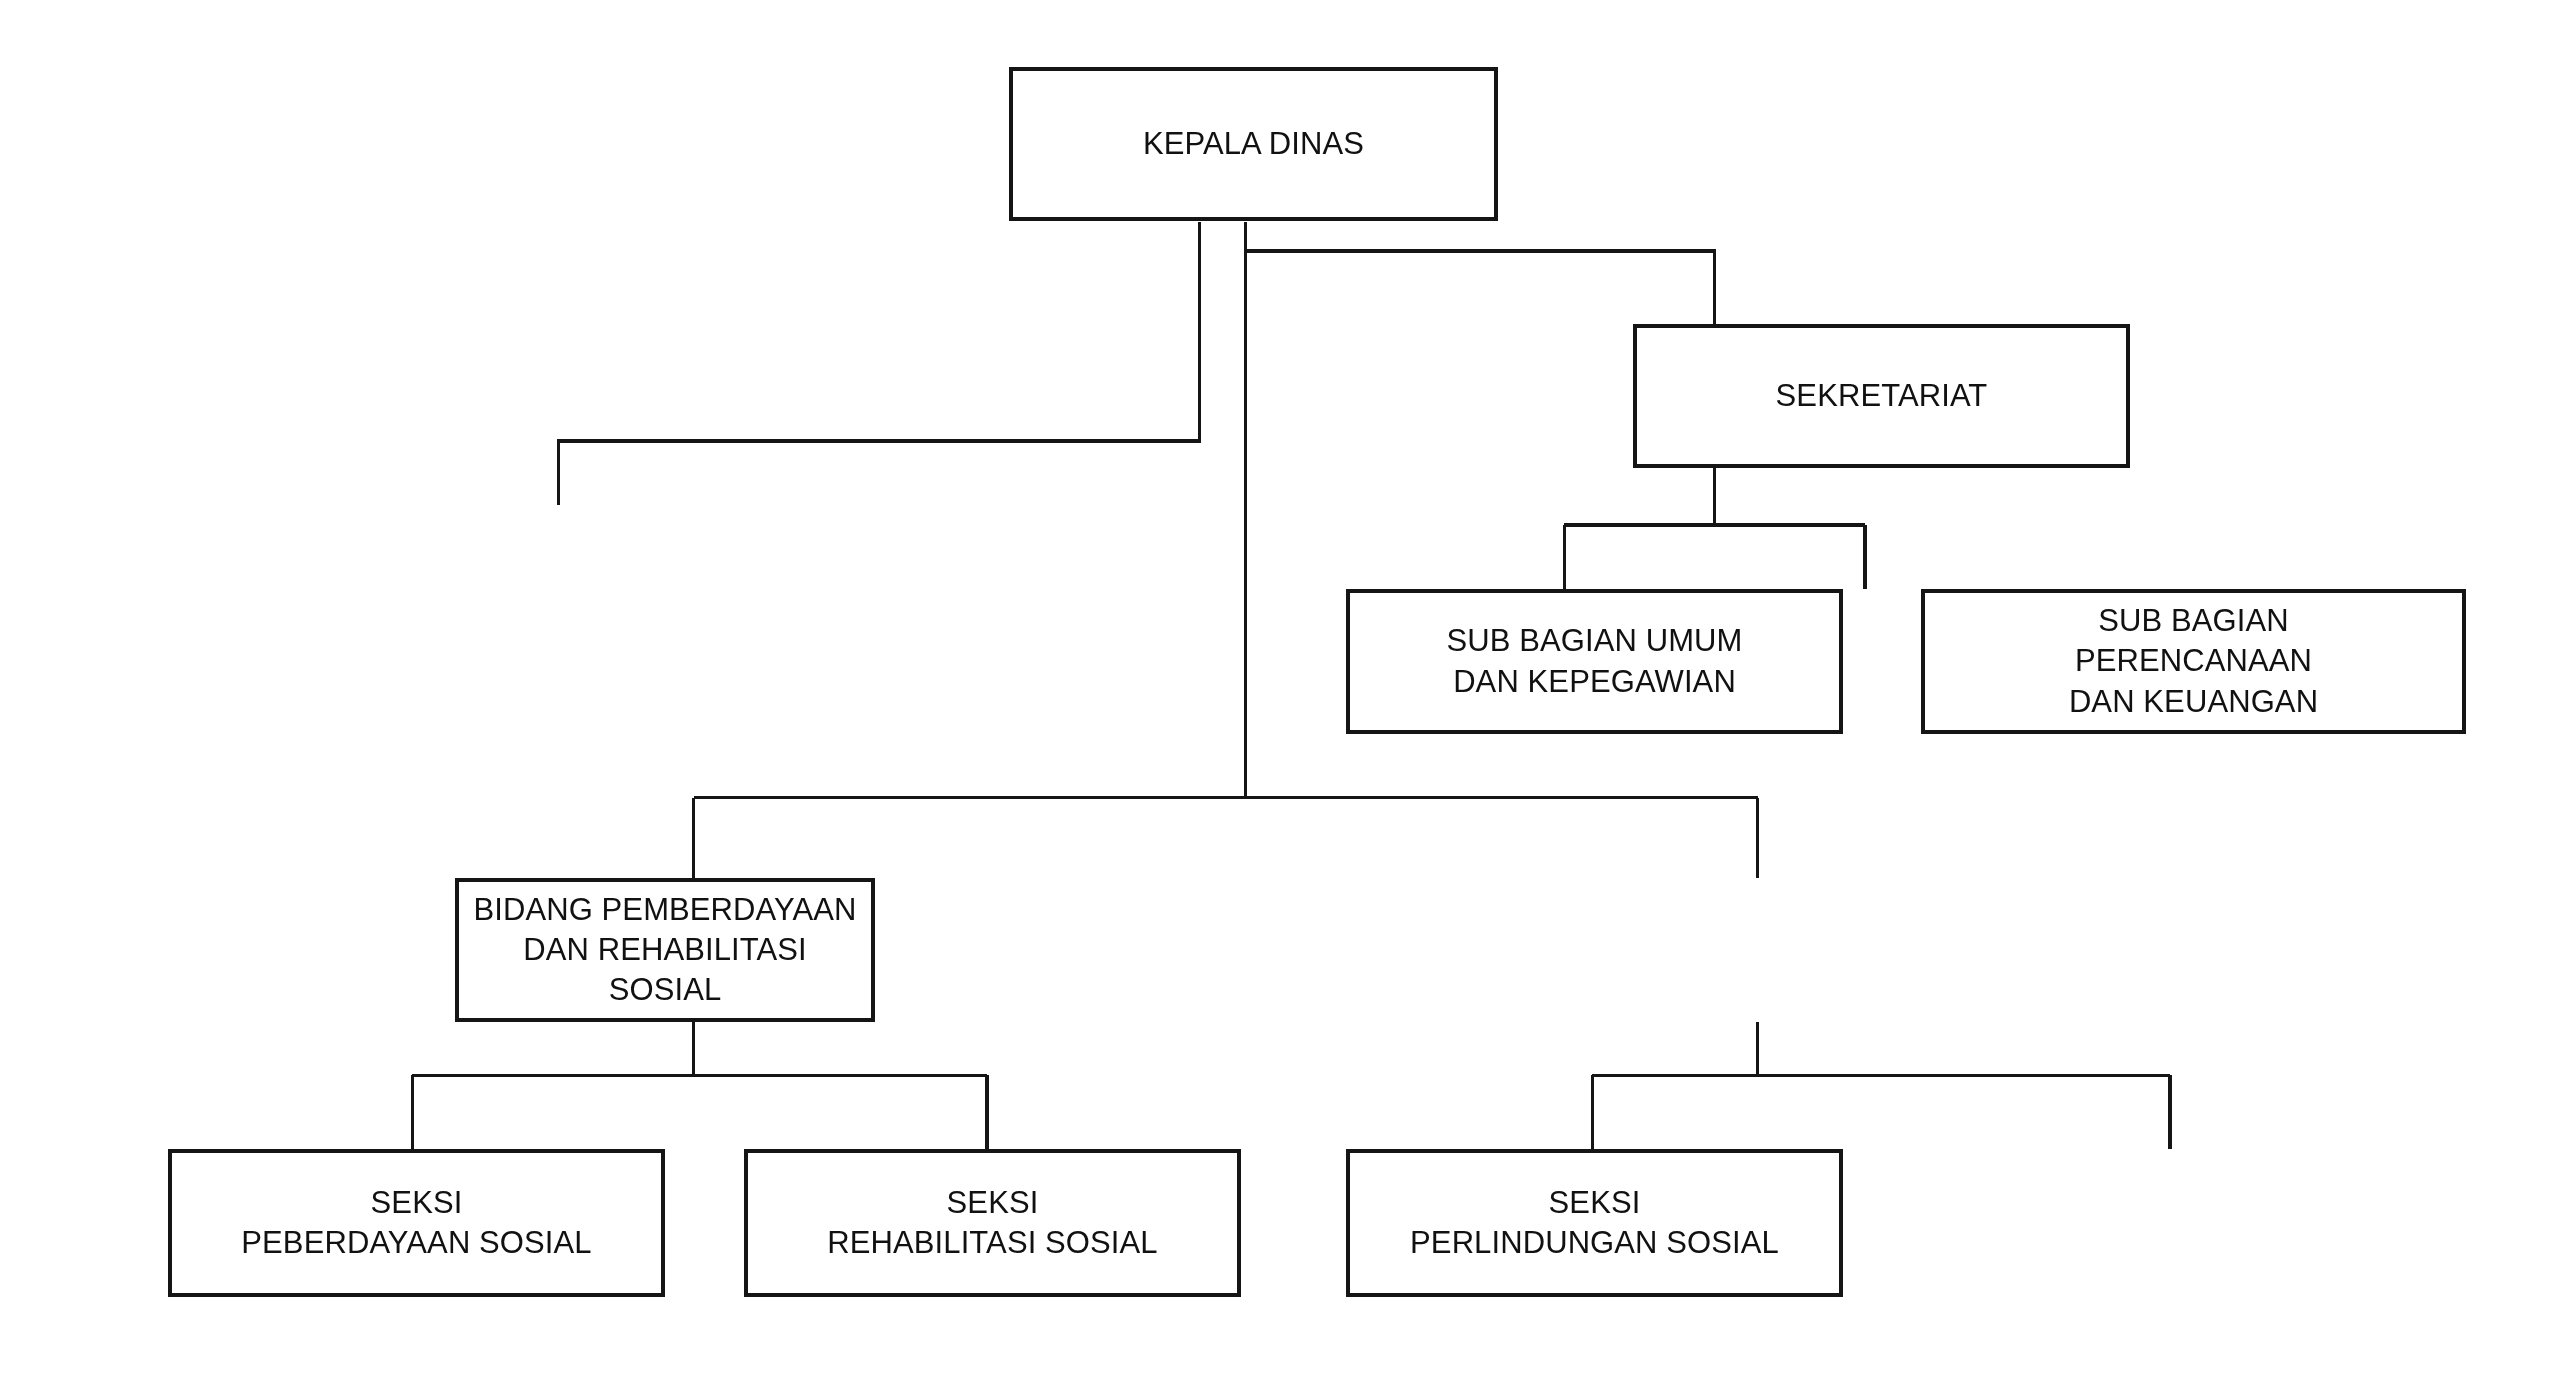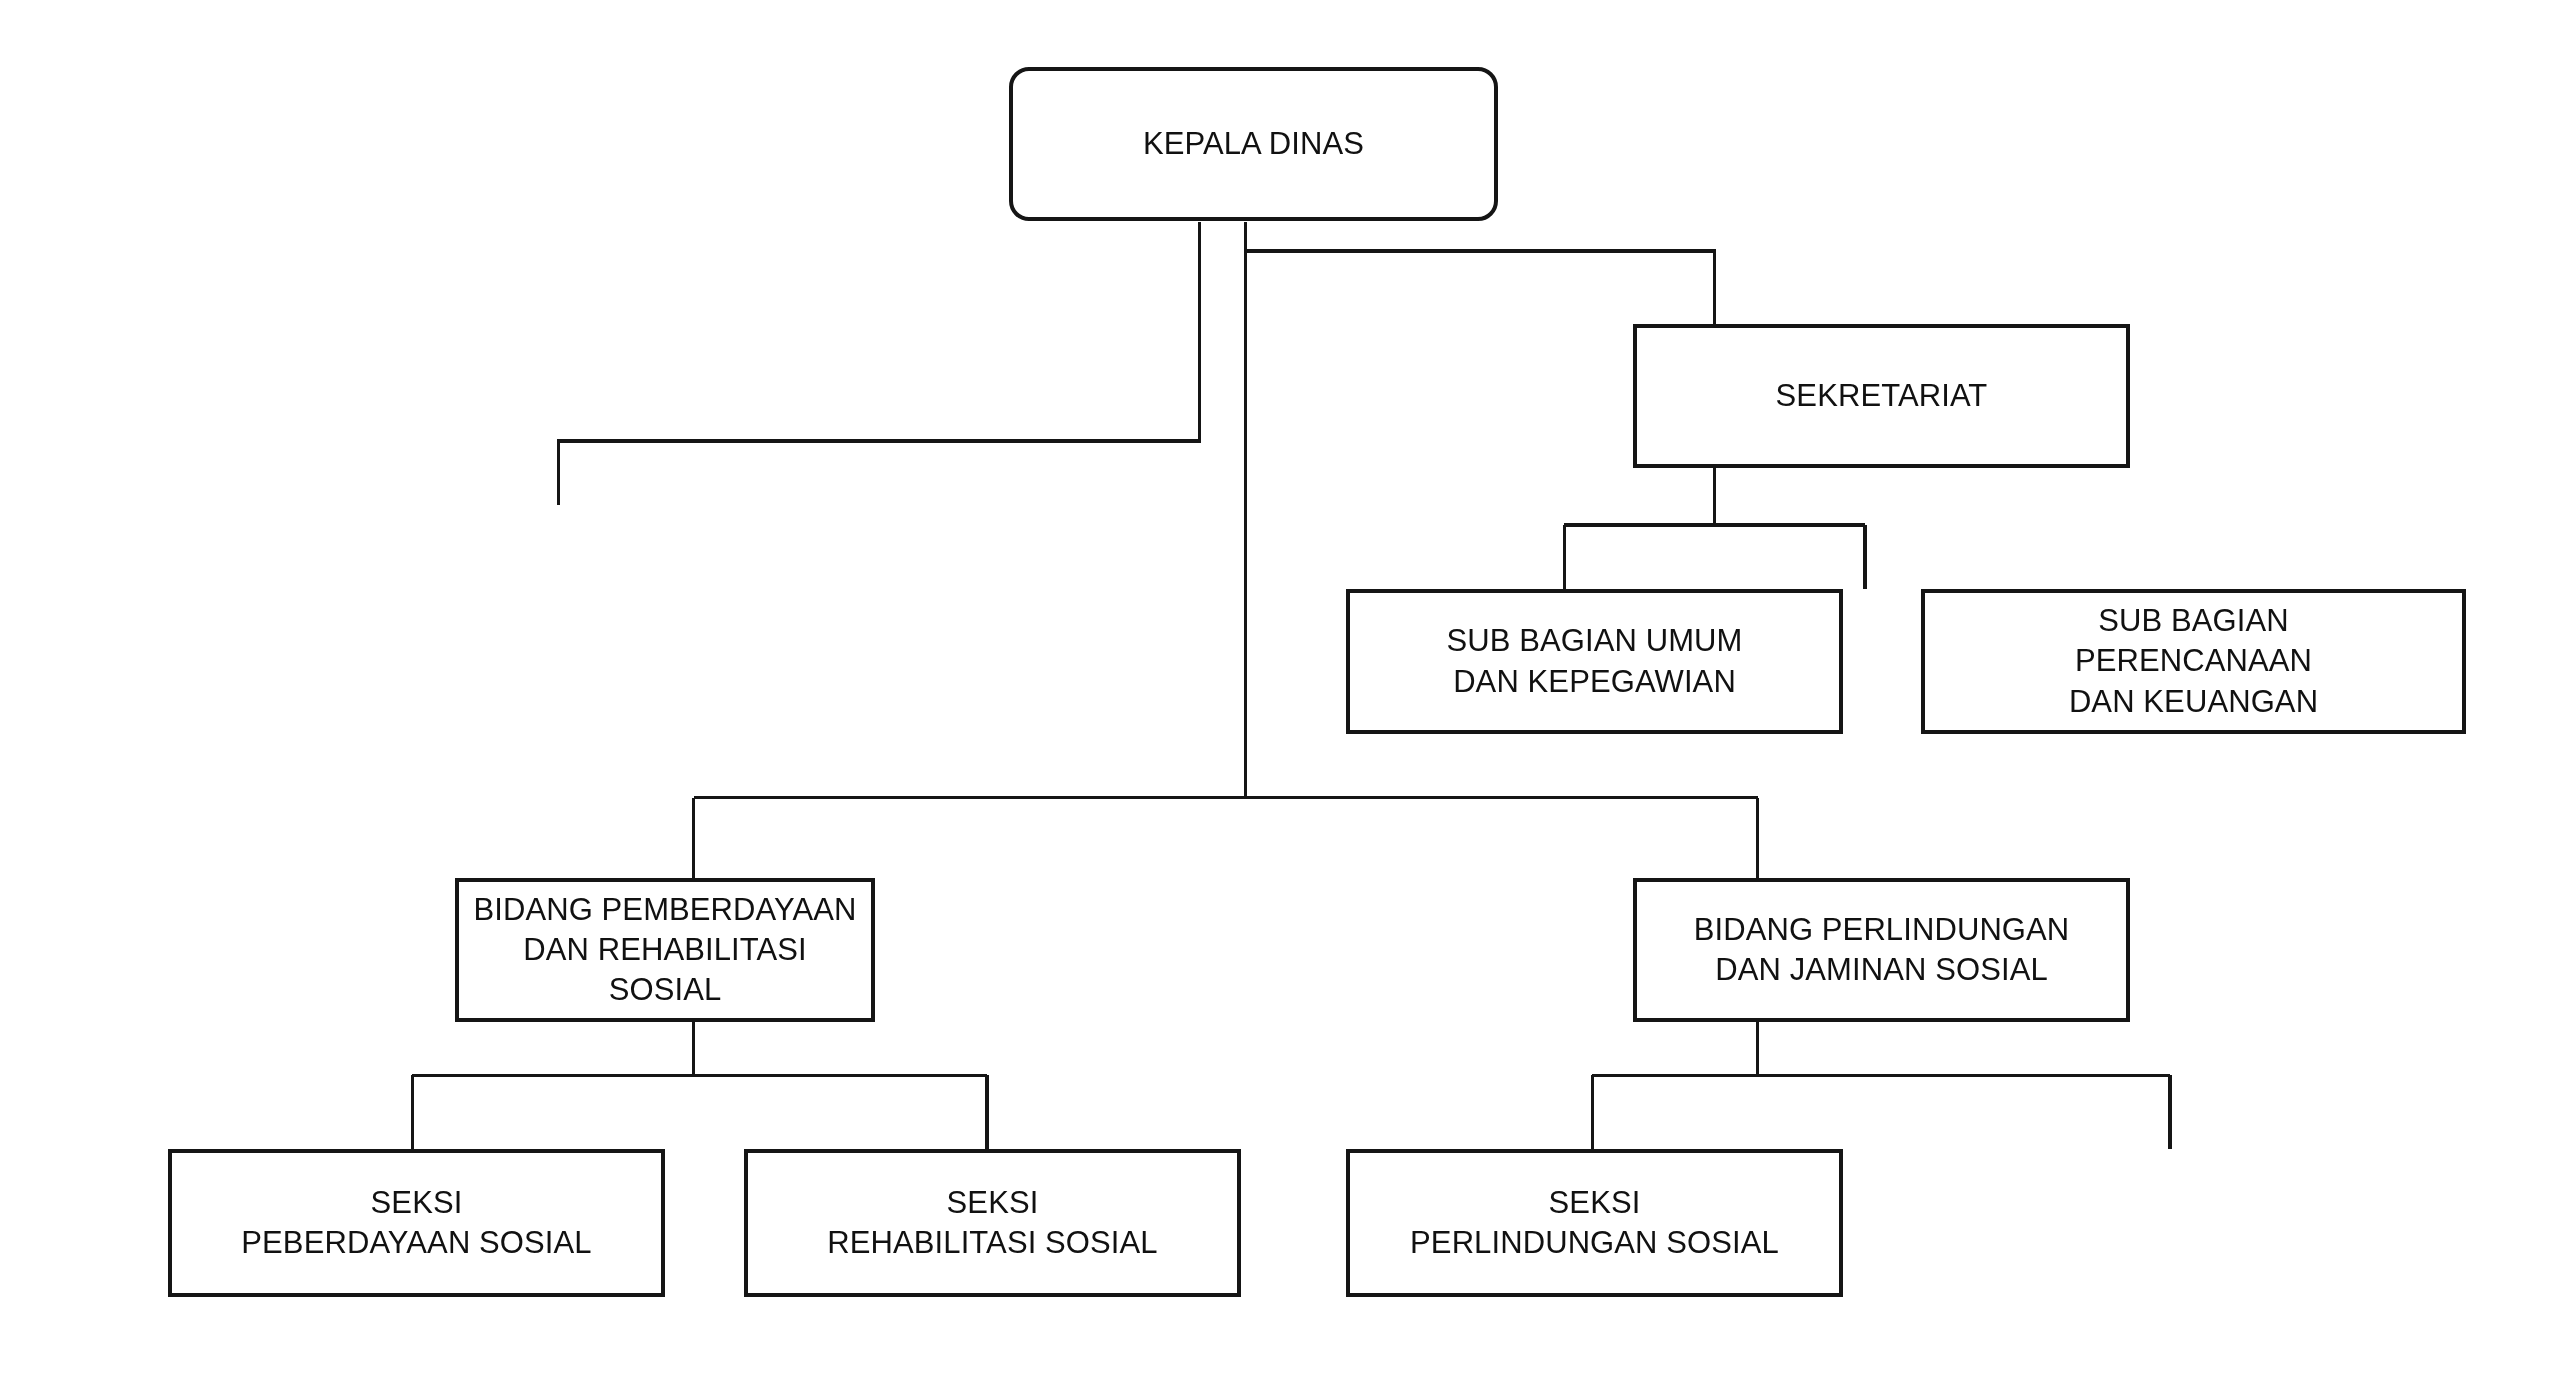--- a/index.html
+++ b/index.html
@@ -73,21 +73,21 @@
       <path d="M 1470 1602 L 1470 1712"></path>
 
       <path d="M 2618 1522 L 2618 1602"></path>
       <path d="M 2372 1602 L 3232 1602"></path>
       <path d="M 2372 1602 L 2372 1712"></path>
       <path d="M 3232 1602 L 3232 1712"></path>
 
     </g>
   </svg>
 
-  <div class="node-box" style="left:1009px; top:67px; width:489px; height:154px;border-radius:20px;">
+  <div class="node-box" style="left:1009px; top:67px; width:489px; height:154px;">
     <span class="node-label">KEPALA DINAS</span>
   </div>
 
   <div class="node-box" style="left:1633px; top:324px; width:497px; height:144px;">
     <span class="node-label">SEKRETARIAT</span>
   </div>
 
 
   <div class="node-box" style="left:1346px; top:589px; width:497px; height:145px;">
     <span class="node-label">SUB BAGIAN UMUM
@@ -98,24 +98,20 @@
     <span class="node-label">SUB BAGIAN
 PERENCANAAN
 DAN KEUANGAN</span>
   </div>
 
   <div class="node-box" style="left:455px; top:878px; width:420px; height:144px;">
     <span class="node-label">BIDANG PEMBERDAYAAN
 DAN REHABILITASI SOSIAL</span>
   </div>
 
-  <div class="node-box" style="left:1633px; top:878px; width:497px; height:144px;">
-    <span class="node-label">BIDANG PERLINDUNGAN
-DAN JAMINAN SOSIAL</span>
-  </div>
 
   <div class="node-box" style="left:168px; top:1149px; width:497px; height:148px;">
     <span class="node-label">SEKSI
 PEBERDAYAAN SOSIAL</span>
   </div>
 
   <div class="node-box" style="left:744px; top:1149px; width:497px; height:148px;">
     <span class="node-label">SEKSI
 REHABILITASI SOSIAL</span>
   </div>

